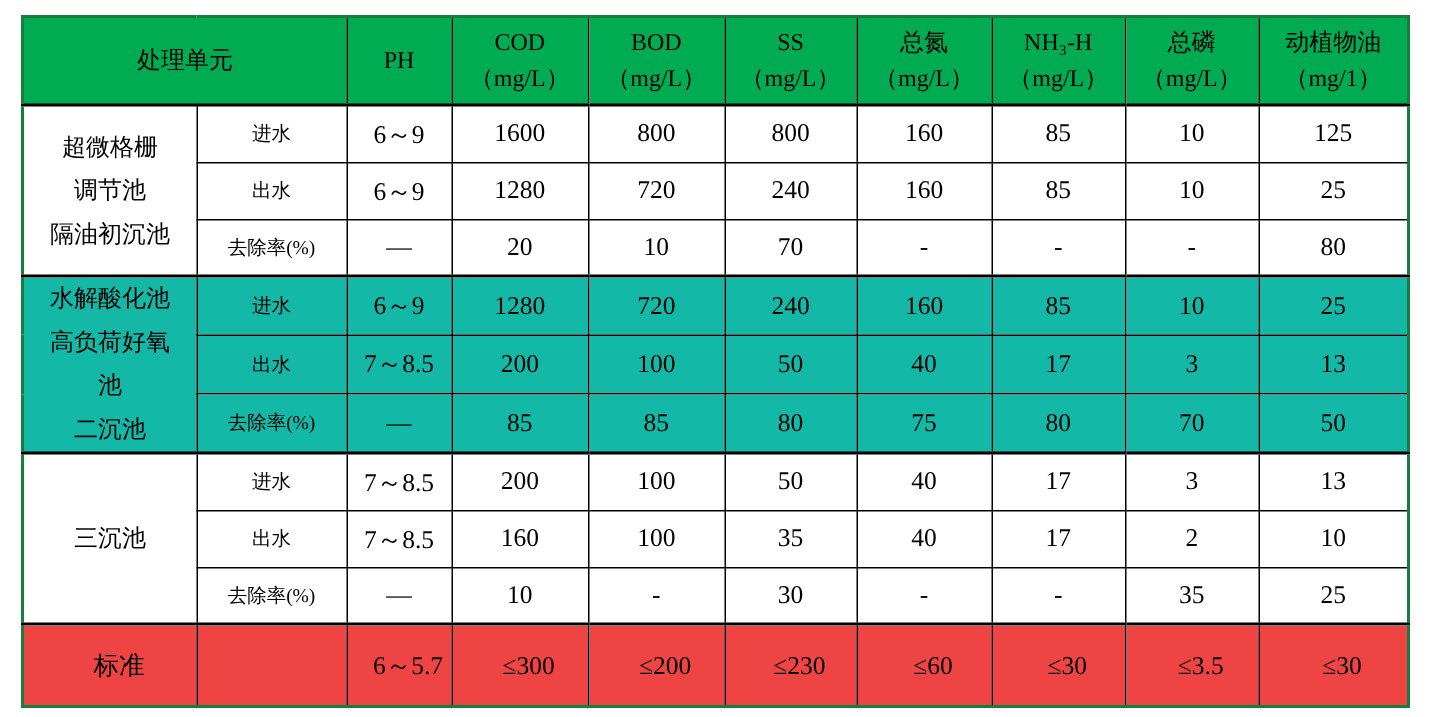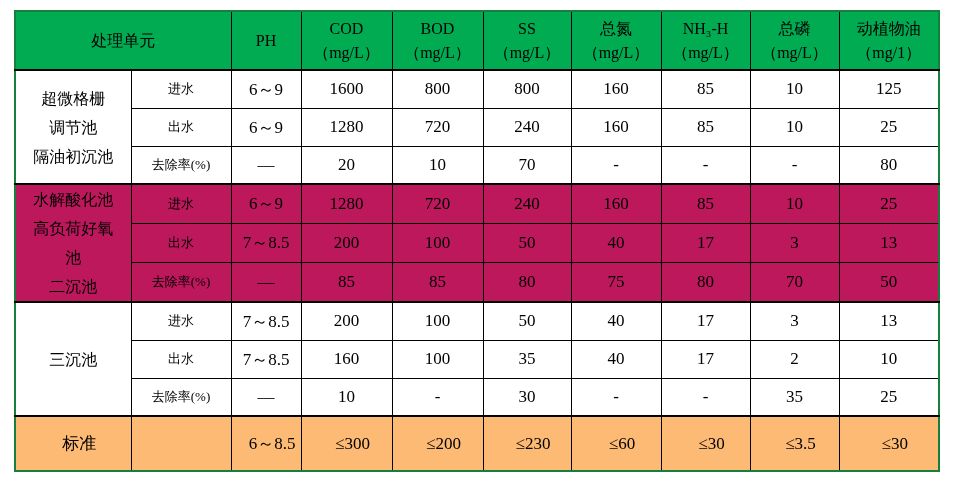--- a/index.html
+++ b/index.html
@@ -39,25 +39,25 @@
     border-bottom-width: 2px;
   }
   tbody tr { height: 38px; }
   tbody td { font-size: 17px; background: #ffffff; }
   td.name-cell {
     font-size: 16px;
     white-space: pre-line;
     line-height: 29px;
   }
   td.label-cell { font-size: 13px; }
-  tr.lg td { background: #be185d; }
+  tr.lg td { background: #14b8a6; }
   tr.sep td { border-top-width: 2px; }
   tr.footer-row { height: 55px; }
   tr.footer-row td {
-    background: #fdba74;
+    background: #ef4444;
     font-size: 17px;
     border-top-width: 2px;
     padding-left: 12px;
   }
 </style>
 </head>
 <body>
 
 <div class="table-wrap">
   <table>
@@ -201,21 +201,21 @@
         <td>30</td>
         <td>-</td>
         <td>-</td>
         <td>35</td>
         <td>25</td>
       </tr>
 
       <tr class="footer-row">
         <td>标准</td>
         <td></td>
-        <td>6～8.5</td>
+        <td>6～5.7</td>
         <td>≤300</td>
         <td>≤200</td>
         <td>≤230</td>
         <td>≤60</td>
         <td>≤30</td>
         <td>≤3.5</td>
         <td>≤30</td>
       </tr>
     </tbody>
   </table>

